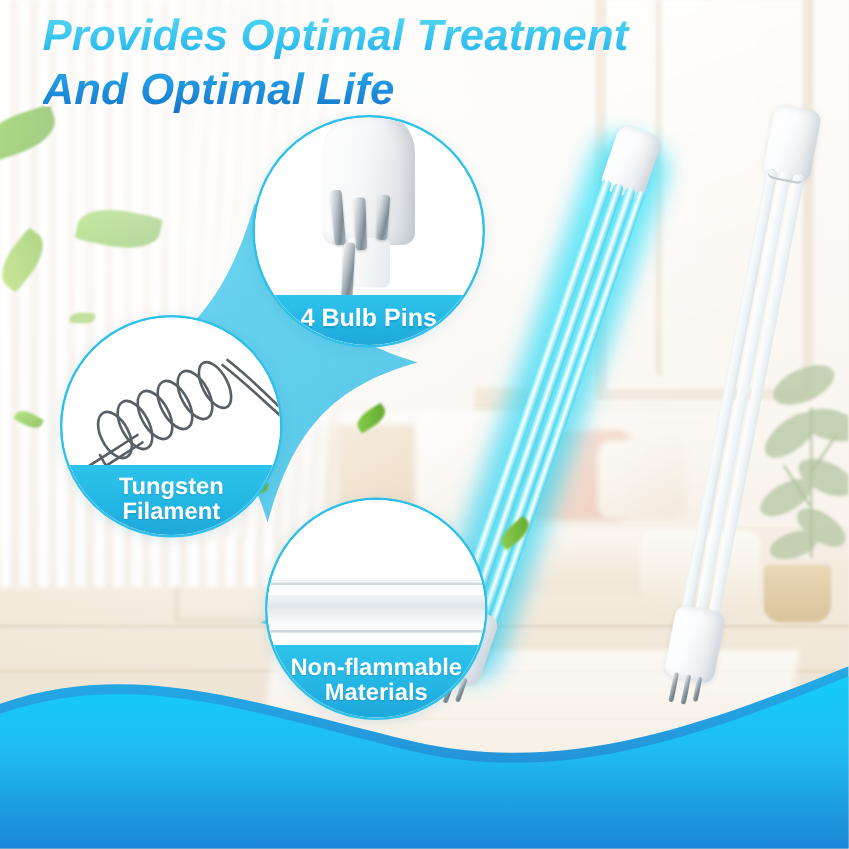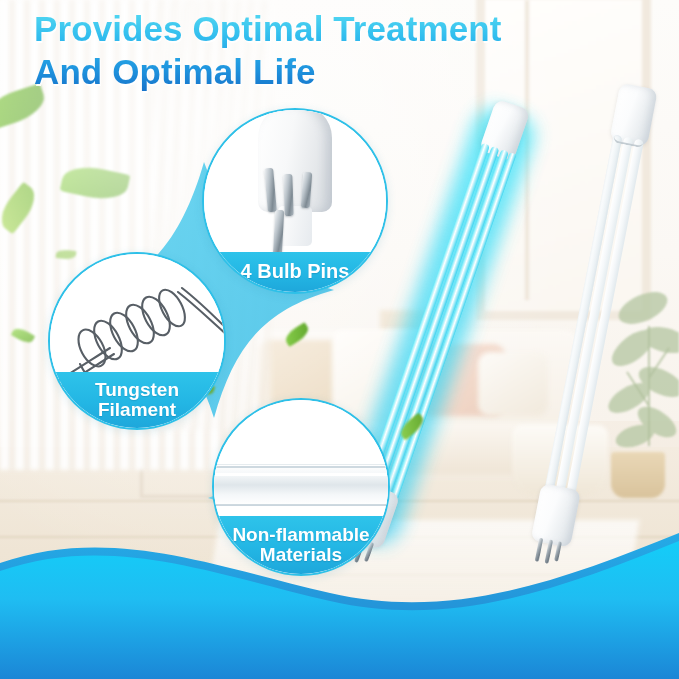--- a/index.html
+++ b/index.html
@@ -55,21 +55,21 @@
     background:linear-gradient(180deg,#f4ece0 0%,#efe5d5 45%,#ece0cd 100%);}
   .board{position:absolute;left:-40px;height:2px;background:rgba(223,209,188,.75);filter:blur(1px);}
   .rug{position:absolute;left:210px;top:520px;width:420px;height:120px;
     background:linear-gradient(180deg,rgba(255,255,255,.75),rgba(250,245,238,.5));
     transform:skewX(-9deg);filter:blur(2.4px);}
 
   
   .leaf{position:absolute;border-radius:60% 8% 60% 8%;filter:blur(.9px);}
 
   
-  .headline{position:absolute;left:34px;top:8px;width:560px;z-index:40;}
+  .headline{position:absolute;left:34px;top:8px;width:560px;z-index:40;font-style:italic;}
   .headline h1{
     font-size:35px;line-height:1.22;font-weight:bold;letter-spacing:.1px;
     background:linear-gradient(180deg,#58dcf2 0%,#31bdee 34%,#1f94de 72%,#1570c8 100%);
     -webkit-background-clip:text;background-clip:text;color:transparent;
     -webkit-text-fill-color:transparent;
     filter:drop-shadow(1px 2px 0 rgba(255,255,255,.95));
   }
   .headline h1 span{display:block;}
 
   
@@ -245,21 +245,21 @@
            background:linear-gradient(90deg,#ffffff,#f4f7f9 45%,#e1e9ed);"></div>
       <div style="position:absolute;left:9px;top:48px;width:30px;height:10px;
            border-bottom:2px solid #c3ccd2;border-radius:0 0 6px 6px;"></div>
       <div class="cap" style="left:4px;top:406px;width:40px;height:58px;"></div>
       <div class="foot-pin" style="left:12px;top:460px;height:24px;"></div>
       <div class="foot-pin" style="left:22px;top:460px;height:24px;"></div>
       <div class="foot-pin" style="left:31px;top:460px;height:20px;"></div>
     </div>
   </div>
 
-  <div class="callout" style="left:202px;top:108px;width:186px;height:186px;">
+  <div class="callout" style="left:202px;top:92px;width:186px;height:186px;">
     <div class="media">
       <div class="pin-base"></div>
       <div class="pin-neck"></div>
       <div class="pin" style="left:62px;top:58px;height:44px;transform:rotate(-5deg);"></div>
       <div class="pin" style="left:80px;top:64px;height:42px;transform:rotate(-2deg);"></div>
       <div class="pin" style="left:98px;top:62px;height:36px;transform:rotate(4deg);"></div>
       <div class="pin" style="left:70px;top:100px;height:48px;transform:rotate(3deg);"></div>
     </div>
     <div class="band" style="height:40px;font-size:20px;">
       <span class="band-lbl">4 Bulb Pins</span>

